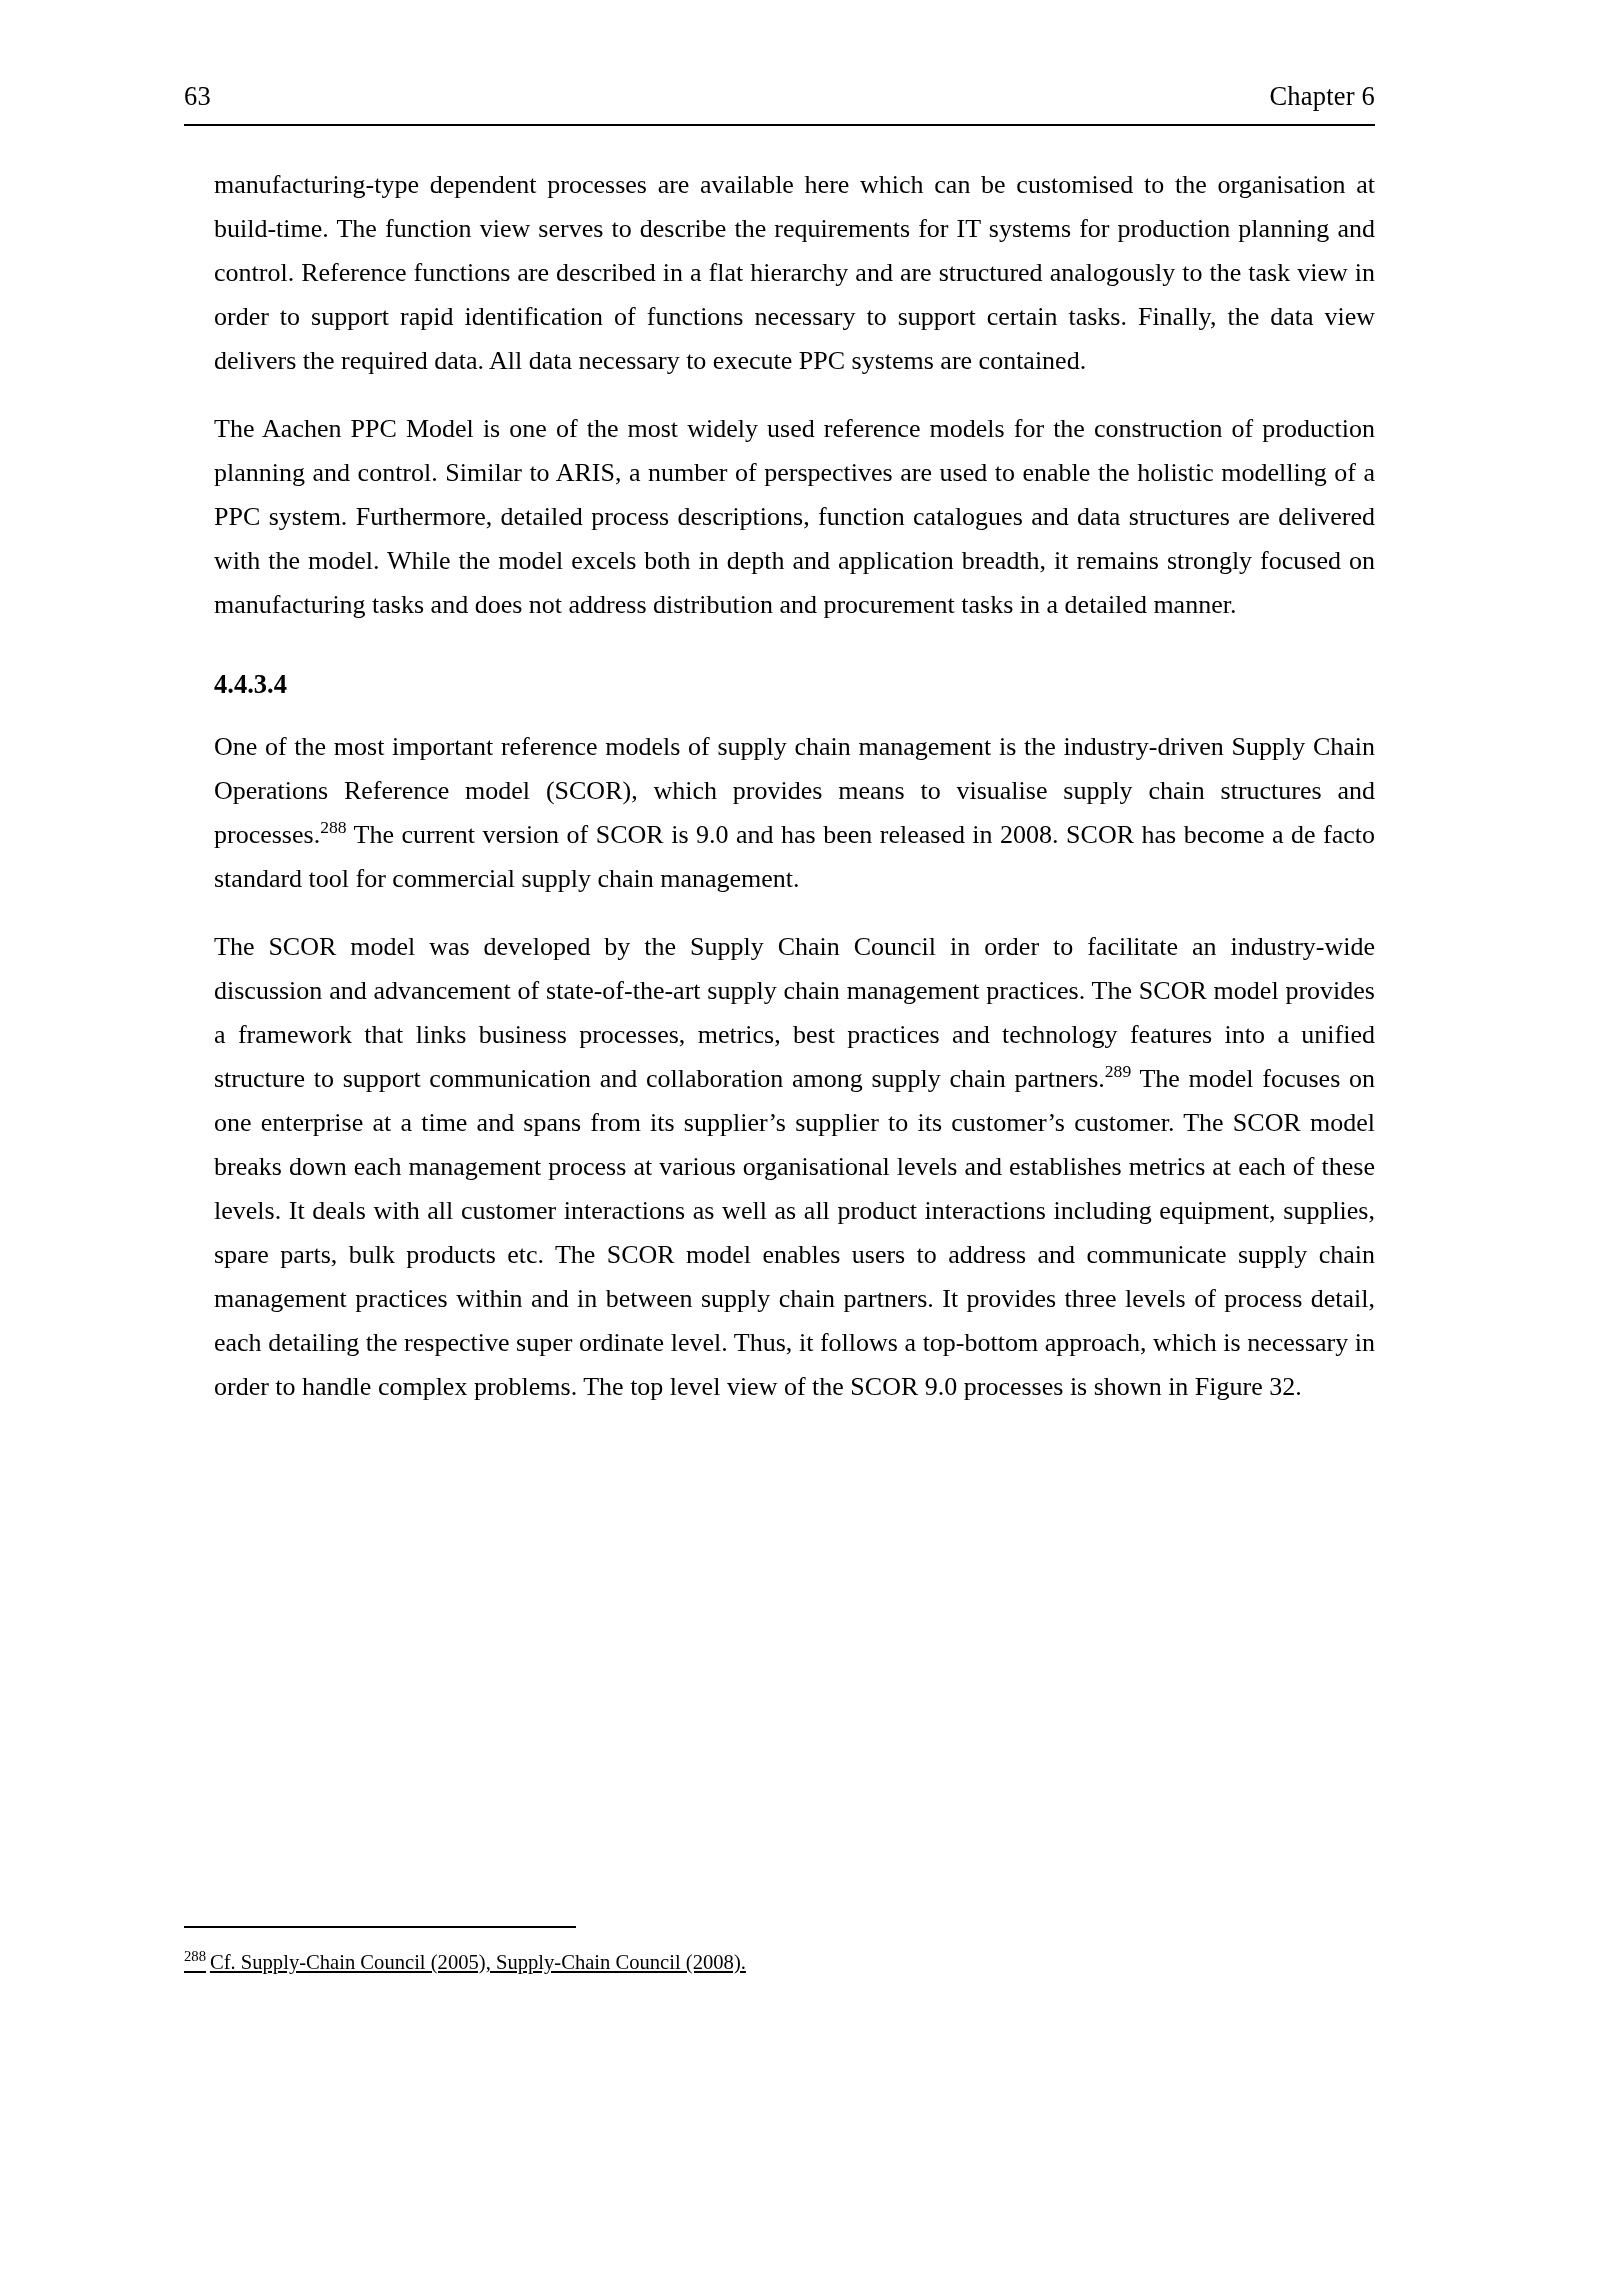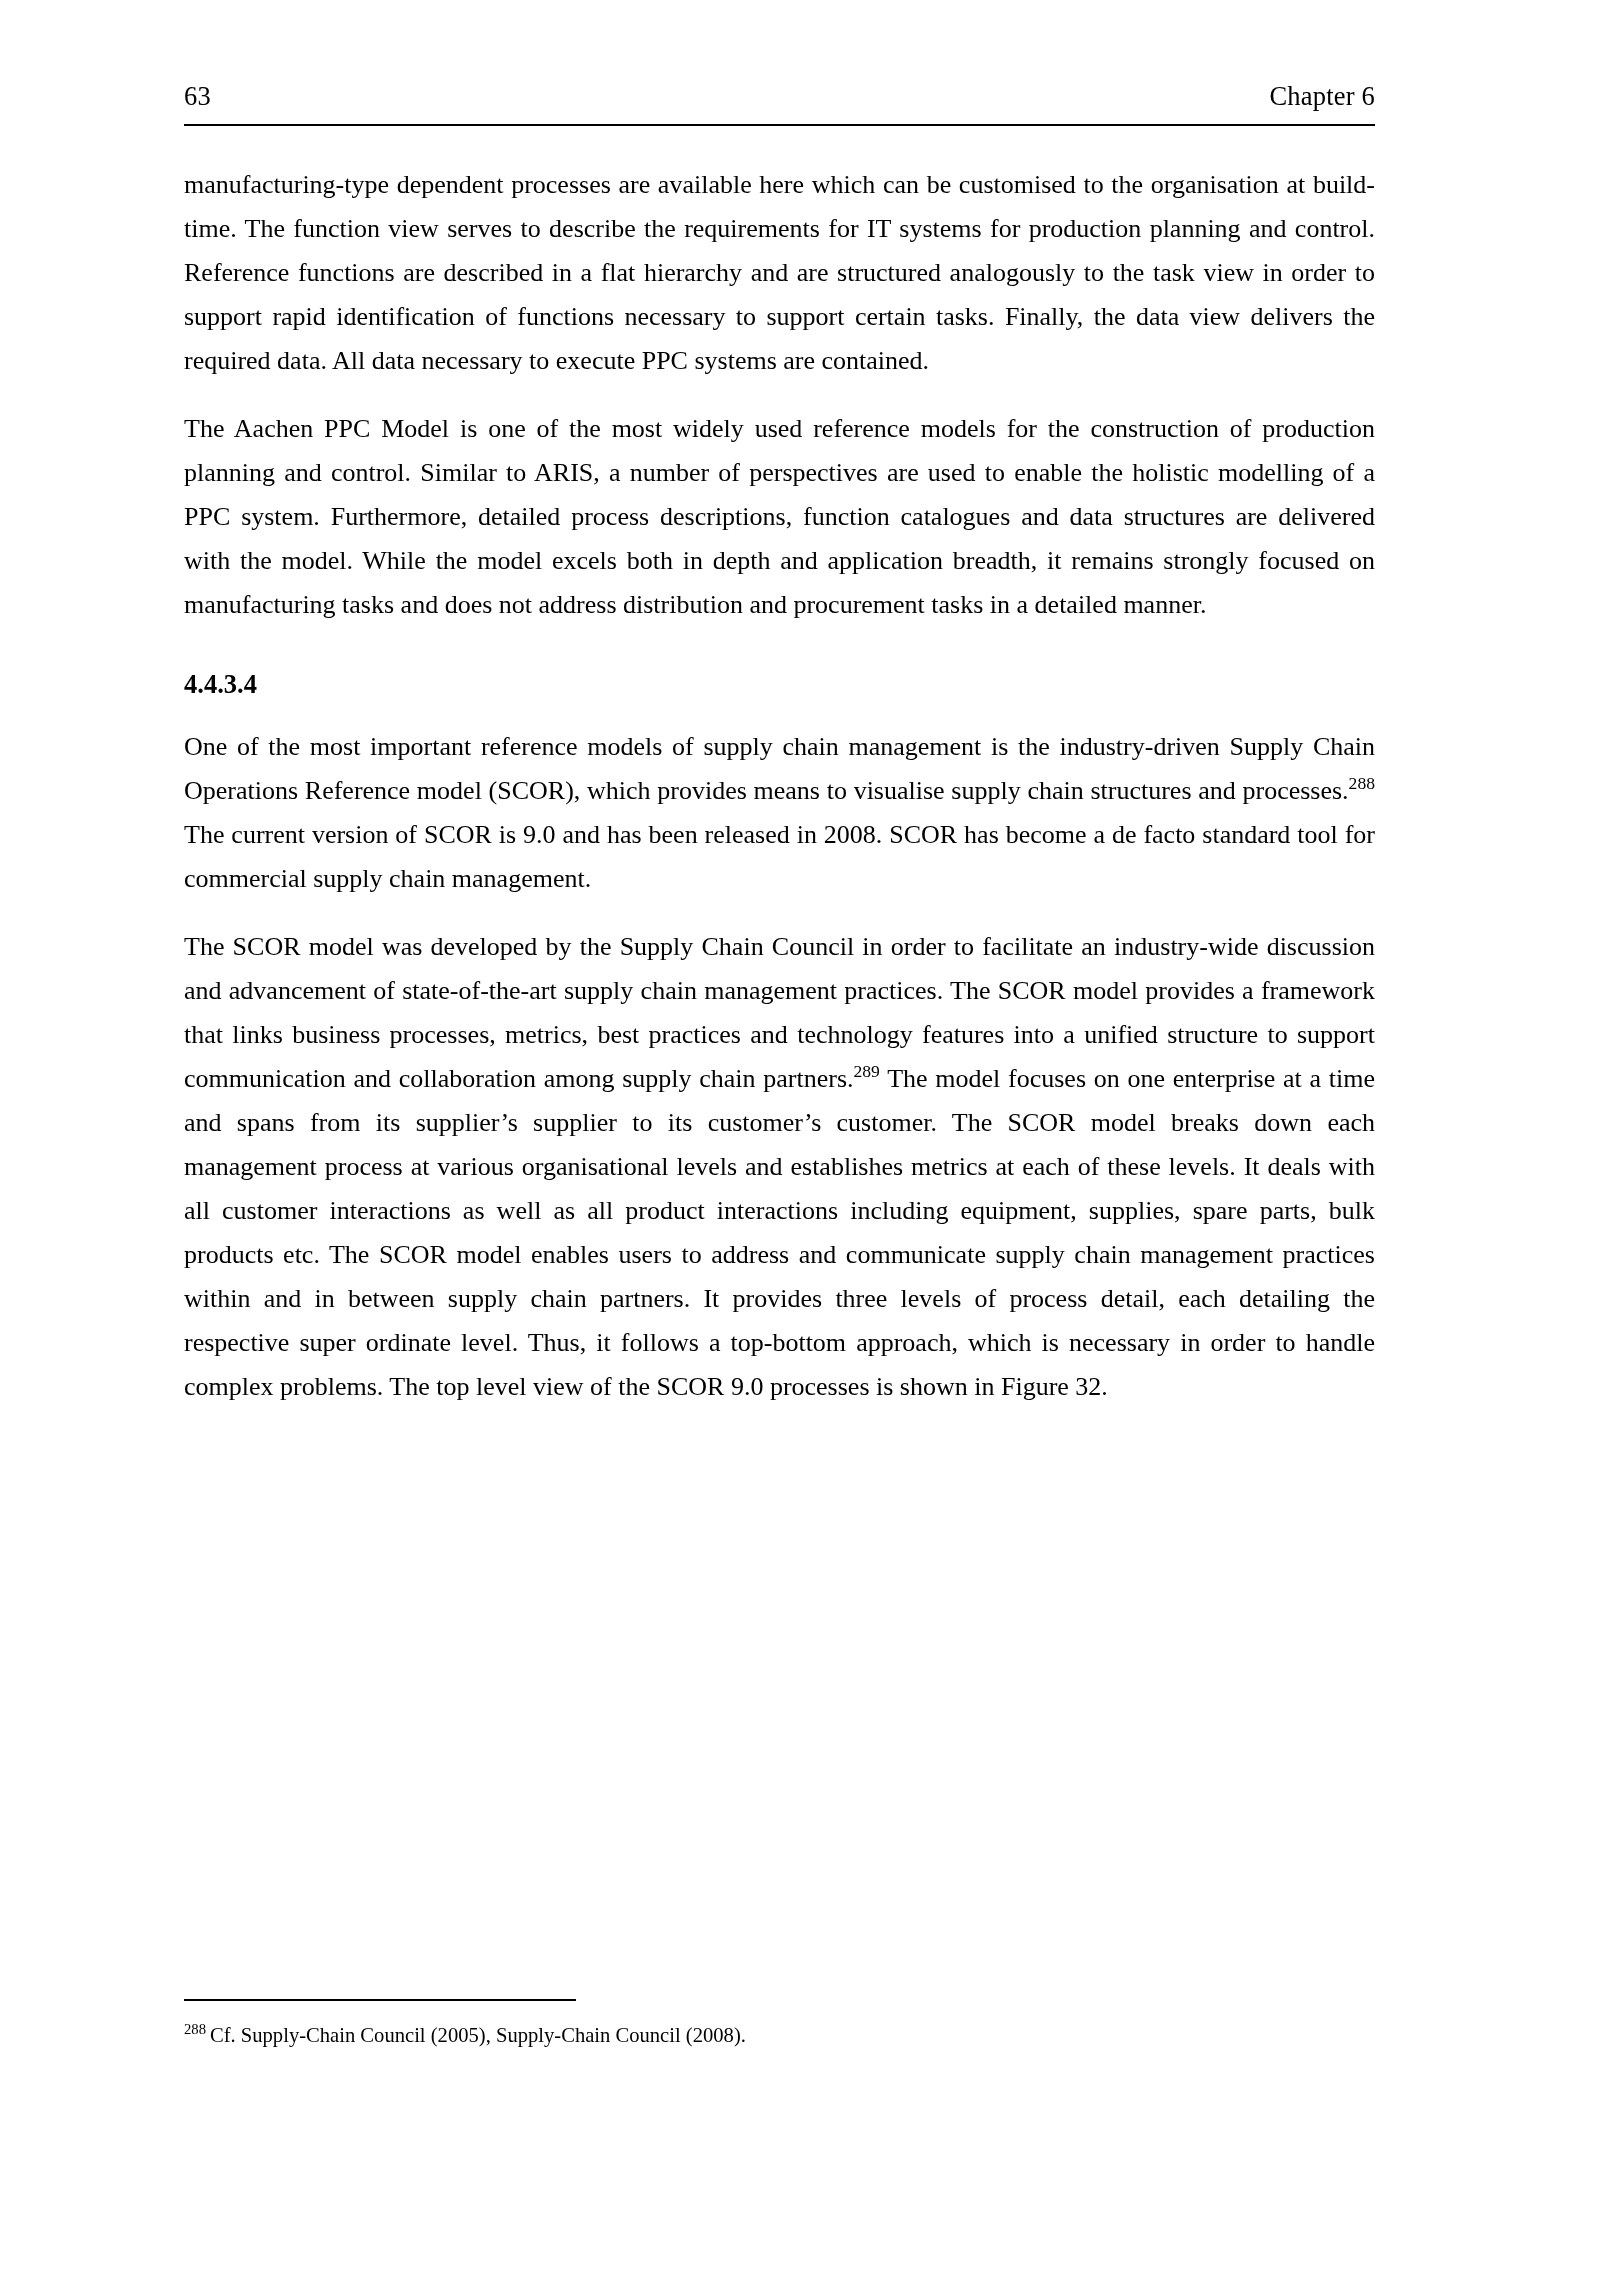--- a/index.html
+++ b/index.html
@@ -37,20 +37,21 @@
     line-height: 1.1;
     padding-bottom: 12.7px;
     border-bottom: 2px solid #000;
   }
   .header-left { letter-spacing: 0.2px; }
   .header-right { letter-spacing: 0.2px; }
 
   
   .body-block {
     margin-top: 37px;
+    margin-left: 30px;
   }
   p.para {
     font-size: 26px;
     line-height: 44px;
     text-align: justify;
     text-justify: inter-word;
     margin: 0 0 24.5px 0;
     hyphens: manual;
   }
   p.para:last-child { margin-bottom: 0; }
@@ -71,22 +72,23 @@
   sup.fn {
     font-size: 17.6px;
     vertical-align: super;
     line-height: 0;
   }
 
   
   .footnotes {
     position: absolute;
     left: 184px;
-    top: 1999px;
+    top: 1926px;
     width: 1191px;
+    text-decoration: underline;
   }
   .fn-rule {
     width: 392px;
     height: 0;
     border-top: 2px solid #000;
     margin-bottom: 17.6px;
   }
   .fn-line {
     font-size: 20.6px;
     line-height: 32px;

